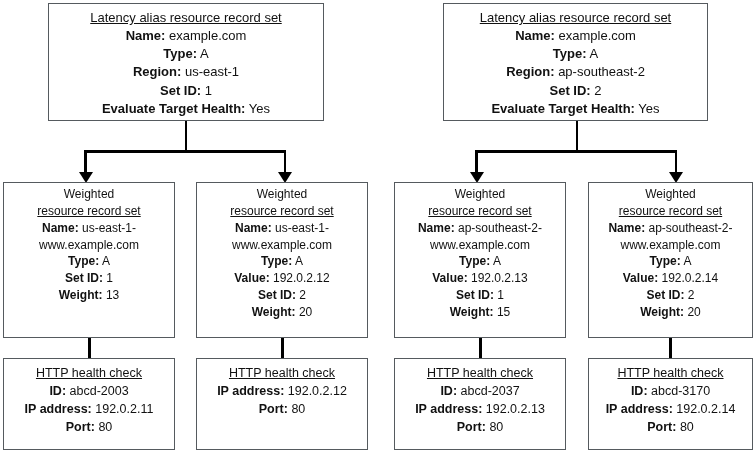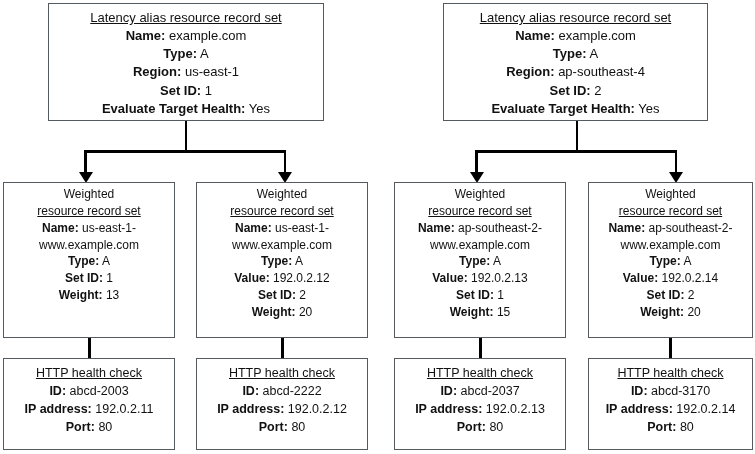--- a/index.html
+++ b/index.html
@@ -88,21 +88,21 @@
     <span class="line"><span class="lbl">Type:</span> <span class="val">A</span></span>
     <span class="line"><span class="lbl">Region:</span> <span class="val">us-east-1</span></span>
     <span class="line"><span class="lbl">Set ID:</span> <span class="val">1</span></span>
     <span class="line"><span class="lbl">Evaluate Target Health:</span> <span class="val">Yes</span></span>
   </div>
 
   <div class="box lat-box" style="left:443px; top:3px; width:265px; height:118px;">
     <span class="line hdr">Latency alias resource record set</span>
     <span class="line"><span class="lbl">Name:</span> <span class="val">example.com</span></span>
     <span class="line"><span class="lbl">Type:</span> <span class="val">A</span></span>
-    <span class="line"><span class="lbl">Region:</span> <span class="val">ap-southeast-4</span></span>
+    <span class="line"><span class="lbl">Region:</span> <span class="val">ap-southeast-2</span></span>
     <span class="line"><span class="lbl">Set ID:</span> <span class="val">2</span></span>
     <span class="line"><span class="lbl">Evaluate Target Health:</span> <span class="val">Yes</span></span>
   </div>
 
   <div class="conn v-stem" style="left:184.5px; top:121px; height:31px;"></div>
   <div class="conn h-bar" style="left:84px; top:150px; width:202px;"></div>
   <div class="conn v-drop" style="left:84px; top:150px; height:25px;"></div>
   <div class="arrowhead" style="left:78.5px; top:172px;"></div>
   <div class="conn v-drop" style="left:283.5px; top:150px; height:25px;"></div>
   <div class="arrowhead" style="left:278px; top:172px;"></div>
@@ -164,21 +164,20 @@
 
   <div class="box hc-box" style="left:3px; top:358px; width:172px; height:92px;">
     <span class="line hdr">HTTP health check</span>
     <span class="line"><span class="lbl">ID:</span> <span class="val">abcd-2003</span></span>
     <span class="line"><span class="lbl">IP address:</span> <span class="val">192.0.2.11</span></span>
     <span class="line"><span class="lbl">Port:</span> <span class="val">80</span></span>
   </div>
 
   <div class="box hc-box" style="left:196px; top:358px; width:172px; height:92px;">
     <span class="line hdr">HTTP health check</span>
-    <span class="line"><span class="lbl">ID:</span> <span class="val">abcd-2222</span></span>
     <span class="line"><span class="lbl">IP address:</span> <span class="val">192.0.2.12</span></span>
     <span class="line"><span class="lbl">Port:</span> <span class="val">80</span></span>
   </div>
 
   <div class="box hc-box" style="left:394px; top:358px; width:172px; height:92px;">
     <span class="line hdr">HTTP health check</span>
     <span class="line"><span class="lbl">ID:</span> <span class="val">abcd-2037</span></span>
     <span class="line"><span class="lbl">IP address:</span> <span class="val">192.0.2.13</span></span>
     <span class="line"><span class="lbl">Port:</span> <span class="val">80</span></span>
   </div>

